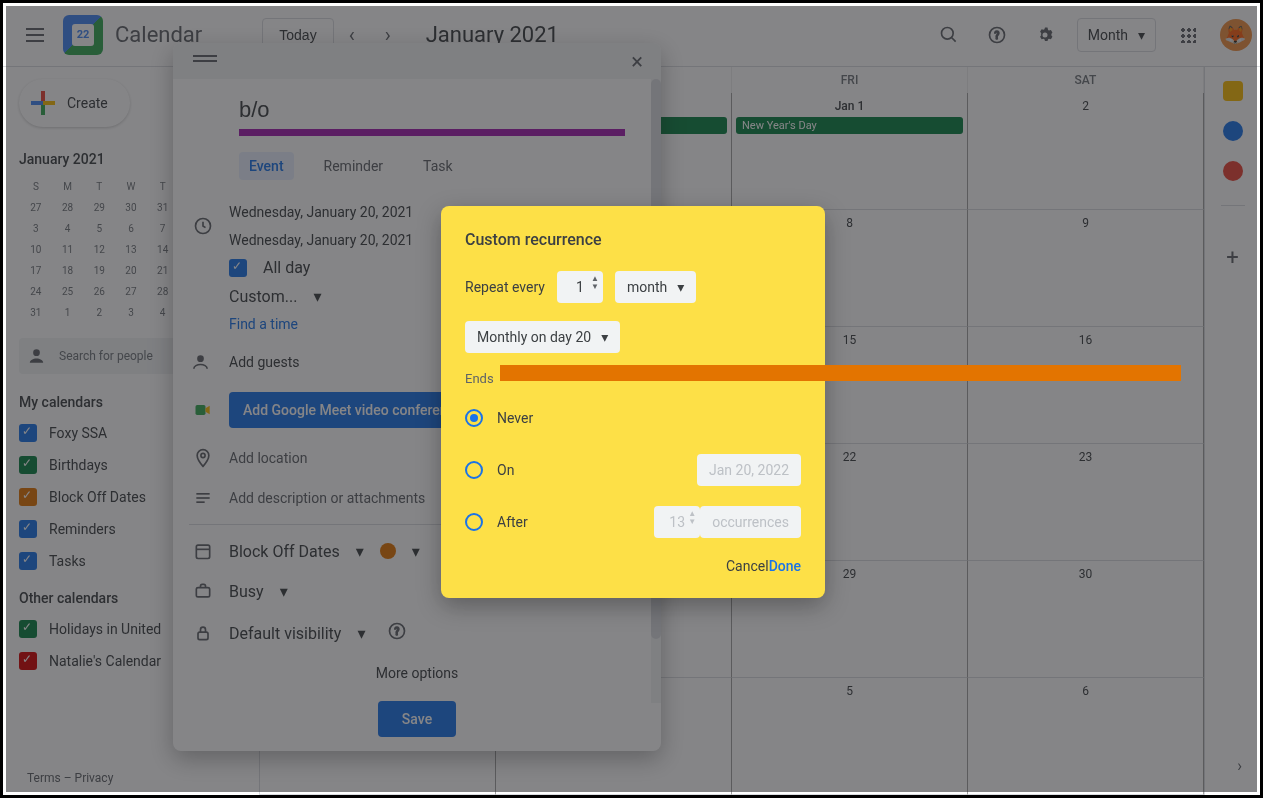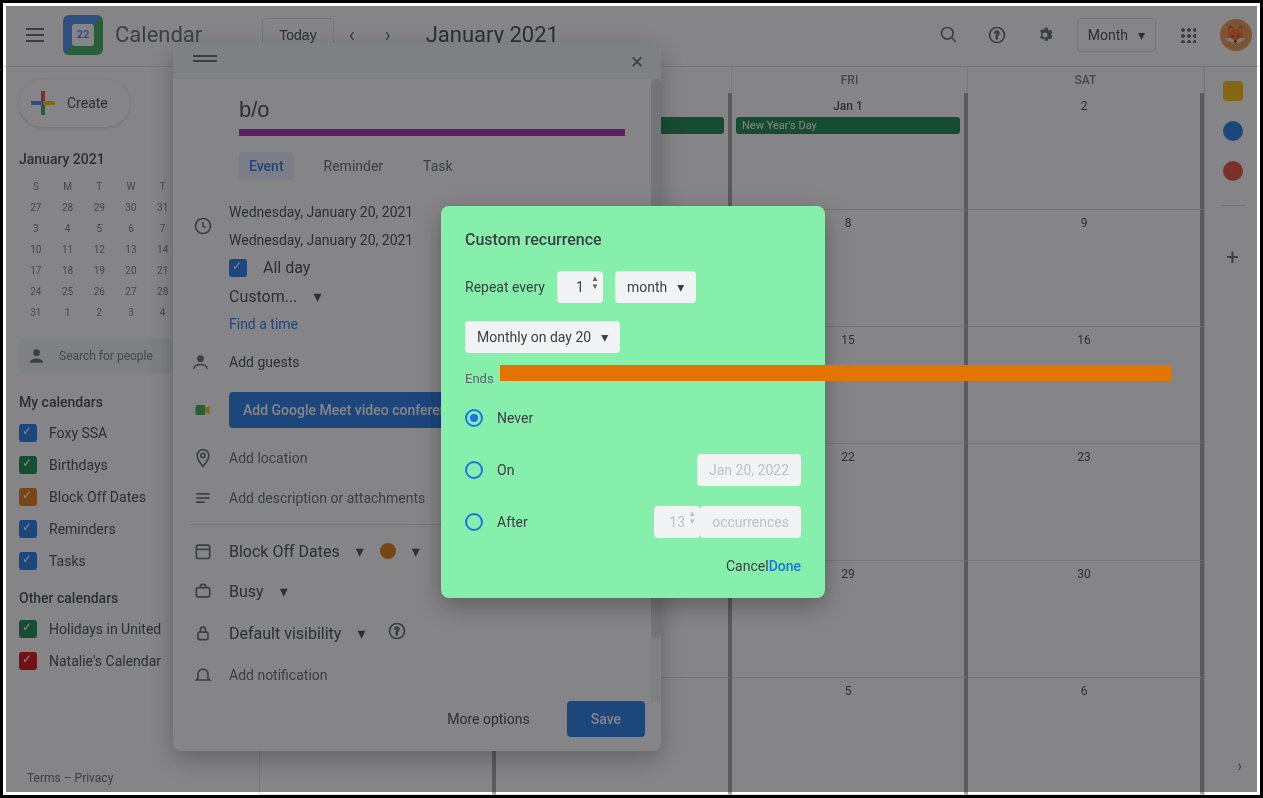--- a/index.html
+++ b/index.html
@@ -54,21 +54,21 @@
   .cal-section { margin-top:20px;font-size:14px;font-weight:500;color:#3c4043; }
   .cal-item { display:flex;align-items:center;gap:12px;margin-top:14px;font-size:14px;font-weight:400;color:#3c4043; }
   .cb { width:18px;height:18px;border-radius:3px;position:relative; }
   .cb::after { content:"✓";color:#fff;font-size:12px;position:absolute;left:3px;top:0; }
   .legal { position:absolute;bottom:10px;left:24px;font-size:12px;color:#5f6368; }
 
   .grid { flex:1;display:flex;flex-direction:column;border-left:1px solid #dadce0; }
   .grid-header { display:flex; }
   .grid-header div { flex:1;text-align:center;font-size:12px;color:#70757a;padding:6px 0;font-weight:500; border-right:1px solid #eee;}
   .grid-body { flex:1;display:grid;grid-template-columns:repeat(4,1fr);grid-template-rows:repeat(6,1fr); }
-  .cell { border-right:4px solid #a3a3a3;border-bottom:1px solid #dadce0;padding:4px;font-size:12px;text-align:center;color:#3c4043; }
+  .cell { border-right:1px solid #a3a3a3;border-bottom:1px solid #dadce0;padding:4px;font-size:12px;text-align:center;color:#3c4043; }
   .cell .num { display:inline-block;margin-top:2px; }
   .event-chip { margin-top:4px;background:#0b8043;color:#fff;font-size:11px;padding:2px 6px;border-radius:3px;text-align:left; }
   .event-bar { height:16px;background:#e37400;margin-top:18px; width:300%; position:relative; z-index:1;}
 
   .sidepanel { width:56px;border-left:1px solid #dadce0;display:flex;flex-direction:column;align-items:center;padding-top:14px;gap:20px; }
   .sidepanel .sp { width:20px;height:20px;border-radius:4px; }
   .expand-arrow { position:absolute;bottom:20px;right:18px;color:#5f6368; }
 
   
   .quick-panel {
@@ -85,32 +85,32 @@
   .title-input { font-size:22px;color:#3c4043;border:none;border-bottom:7px solid #a21caf;padding:6px 0;margin:8px 0 6px 50px;width:calc(100% - 70px);outline:none; }
   .tabs { display:flex;gap:20px;margin:10px 0 14px 50px;font-size:14px;color:#5f6368; }
   .tab { padding:6px 10px;border-radius:4px; }
   .tab.active { background:#e8f0fe;color:#1a73e8;font-weight:500; }
   .link { color:#1a73e8; font-size:14px; }
   .muted { color:#5f6368;font-size:14px; }
   .allday-cb { width:18px;height:18px;background:#1a73e8;border-radius:3px;position:relative; }
   .allday-cb::after { content:"✓";color:#fff;font-size:12px;position:absolute;left:3px;top:0; }
   .meet-btn { background:#1a73e8;color:#fff;padding:10px 14px;border-radius:4px;font-size:14px;font-weight:500; }
   .dot-orange { width:16px;height:16px;border-radius:50%;background:#e37400; }
-  .qp-footer { display:flex;justify-content:flex-end;align-items:center;gap:37px;padding:14px 16px;border-top:1px solid rgba(0,0,0,0); }
+  .qp-footer { display:flex;justify-content:flex-end;align-items:center;gap:20px;padding:14px 16px;border-top:1px solid rgba(0,0,0,0);flex-direction:column; }
   .save-btn { background:#1a73e8;color:#fff;padding:10px 24px;border-radius:4px;font-size:14px;font-weight:500; }
   .scrolltrack { position:absolute;right:0;top:36px;bottom:48px;width:10px;background:#f1f3f4; }
   .scrollthumb { position:absolute;right:0;top:36px;width:10px;height:560px;background:#dadce0;border-radius:5px; }
 
   
   .dim { position:absolute;inset:3px;background:rgba(32,33,36,0.55); }
 
   
   .modal {
     position:absolute;left:438px;top:203px;width:384px;
-    background:#86efac;border-radius:8px;box-shadow:0 8px 24px rgba(0,0,0,0.3);
+    background:#fde047;border-radius:8px;box-shadow:0 8px 24px rgba(0,0,0,0.3);
     padding:24px;font-size:14px;color:#3c4043;
   }
   .modal h3 { margin:0 0 22px 0;font-size:16px;font-weight:500; }
   .field-row { display:flex;align-items:center;gap:12px;margin-bottom:18px; }
   .num-input { width:46px;background:#f1f3f4;border:none;border-radius:4px;padding:8px 6px;text-align:center;position:relative; }
   .sel { background:#f1f3f4;border:none;border-radius:4px;padding:8px 12px;display:flex;align-items:center;gap:10px; }
   .section-label { font-size:13px;color:#5f6368;margin:8px 0 16px 0; }
   .radio-row { display:flex;align-items:center;gap:14px;margin-bottom:20px;min-height:32px; }
   .radio { width:18px;height:18px;border:2px solid #1a73e8;border-radius:50%;position:relative;flex-shrink:0; }
   .radio.checked::after { content:"";position:absolute;inset:3px;background:#1a73e8;border-radius:50%; }

